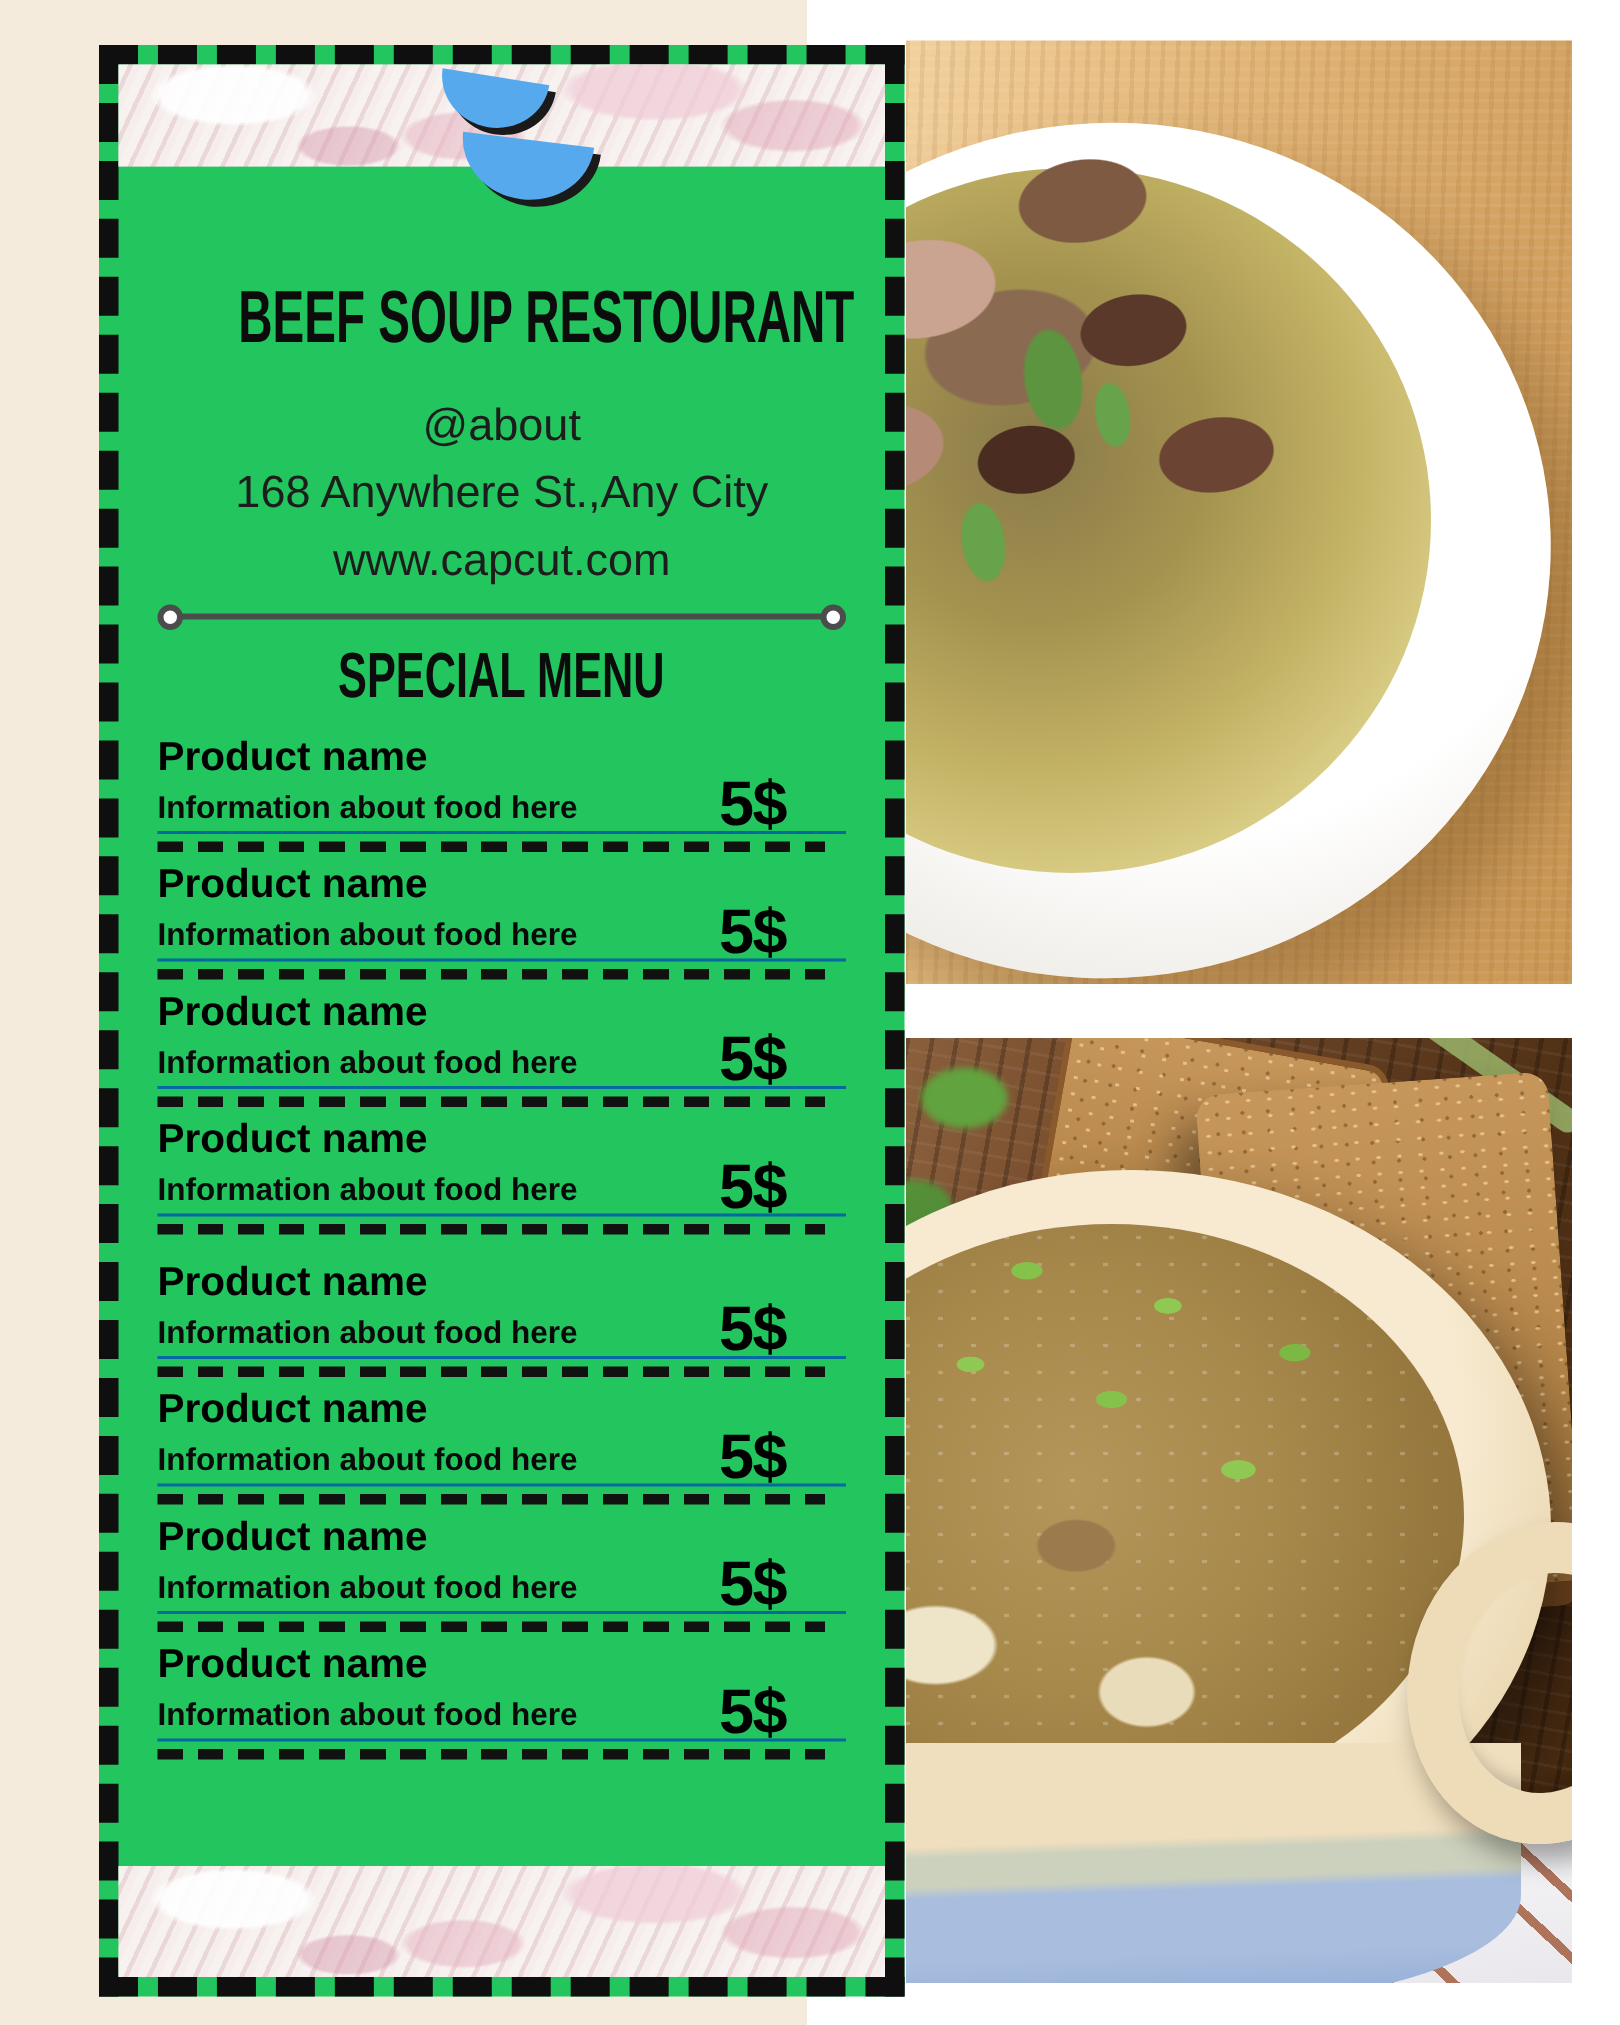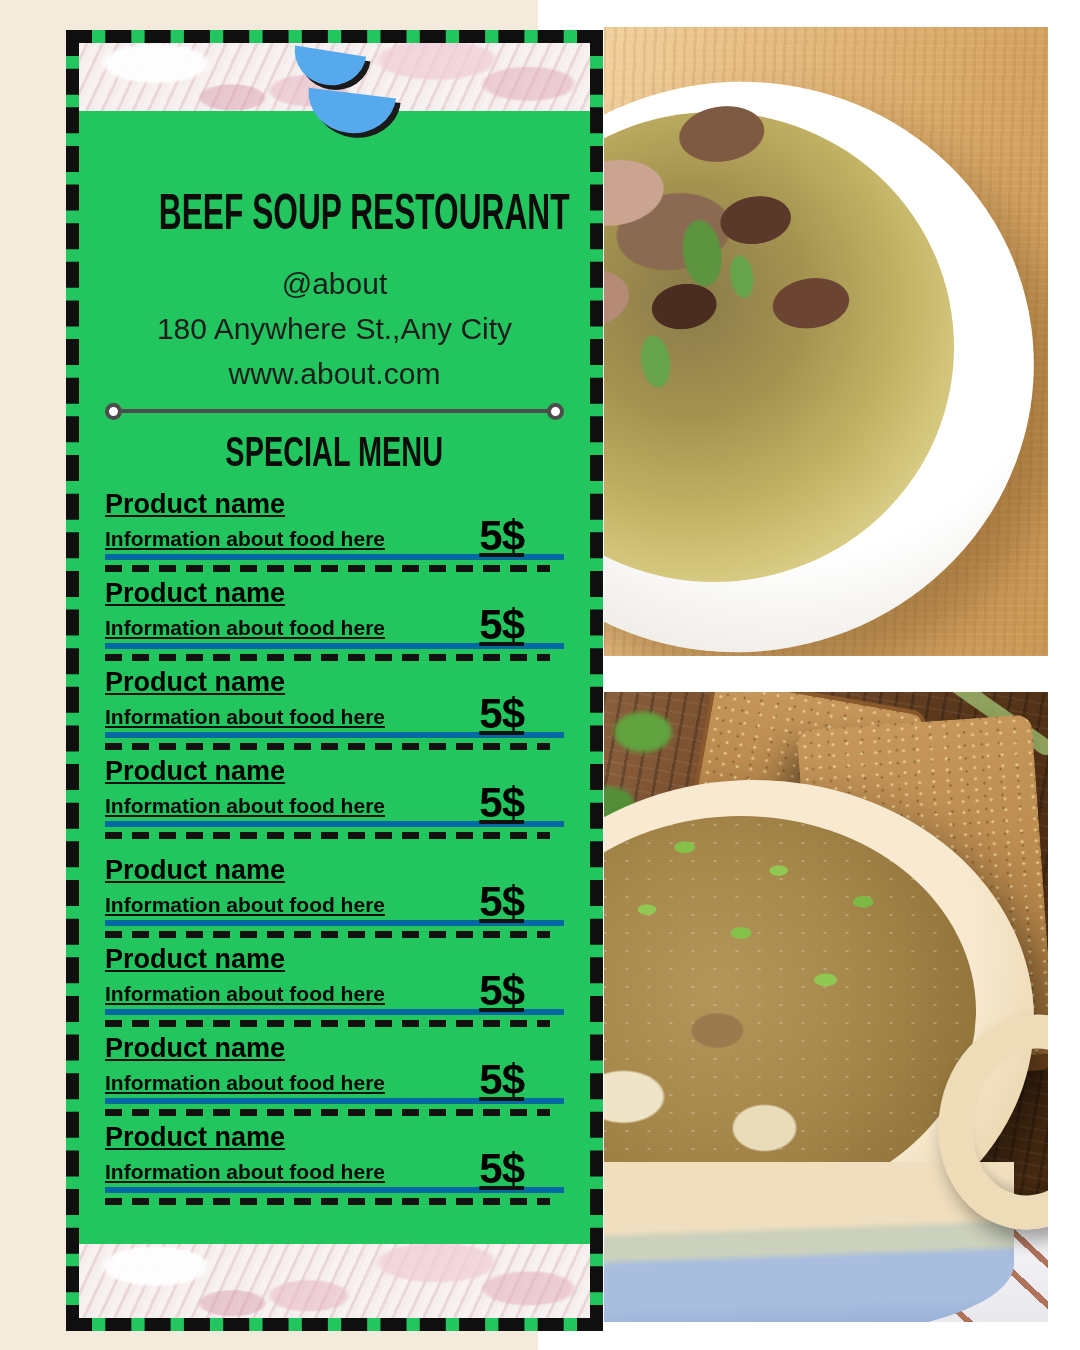--- a/index.html
+++ b/index.html
@@ -127,24 +127,24 @@
   .contact{margin-top:24px;text-align:center;font-size:30px;line-height:45px;color:#1d1d1d;}
 
   .divider{display:flex;align-items:center;margin:6px 26px 0;height:18px;}
   .divider .dot{width:9px;height:9px;border:4px solid #4c4c4c;border-radius:50%;background:#fff;flex:0 0 auto;}
   .divider .line{flex:1;height:4px;background:#4c4c4c;margin:0 -1px;}
 
   .section-title{margin:10px 0 0;text-align:center;font-size:38px;font-weight:700;color:#0c0c0c;white-space:nowrap;}
   .section-title.second{margin-top:28px;}
 
   .items{margin:16px 26px 0;}
-  .menu-item{margin-bottom:6px;text-decoration:underline;}
+  .menu-item{margin-bottom:6px;}
   .item-name{font-size:27px;font-weight:700;line-height:31px;color:#000;}
   .item-row{display:flex;justify-content:space-between;align-items:flex-end;
-    border-bottom:6px solid #0369a1;padding-bottom:2px;}
+    border-bottom:2px solid #0369a1;padding-bottom:2px;}
   .item-info{font-size:21px;font-weight:700;line-height:26px;color:#0a0a0a;}
   .item-price{font-size:42px;font-weight:700;line-height:32px;letter-spacing:-1px;padding-right:40px;color:#000;}
   .item-dashes{height:7px;margin-top:5px;width:97%;
     background:repeating-linear-gradient(90deg,#111 0 17px,transparent 17px 27px);}
 </style>
 </head>
 <body>
 
 <div class="bg-left"></div>
 
@@ -173,22 +173,22 @@
   <div class="texture texture-top"></div>
   <div class="logo">
     <div class="bowl bowl1"></div>
     <div class="bowl bowl2"></div>
   </div>
 
   <h1 class="panel-title"><span class="tall">BEEF SOUP RESTOURANT</span></h1>
 
   <div class="contact">
     <div>@about</div>
-    <div>180 Anywhere St.,Any City</div>
-    <div>www.about.com</div>
+    <div>168 Anywhere St.,Any City</div>
+    <div>www.capcut.com</div>
   </div>
 
   <div class="divider">
     <div class="dot"></div>
     <div class="line"></div>
     <div class="dot"></div>
   </div>
 
   <h2 class="section-title"><span class="tall-sm">SPECIAL MENU</span></h2>
 

